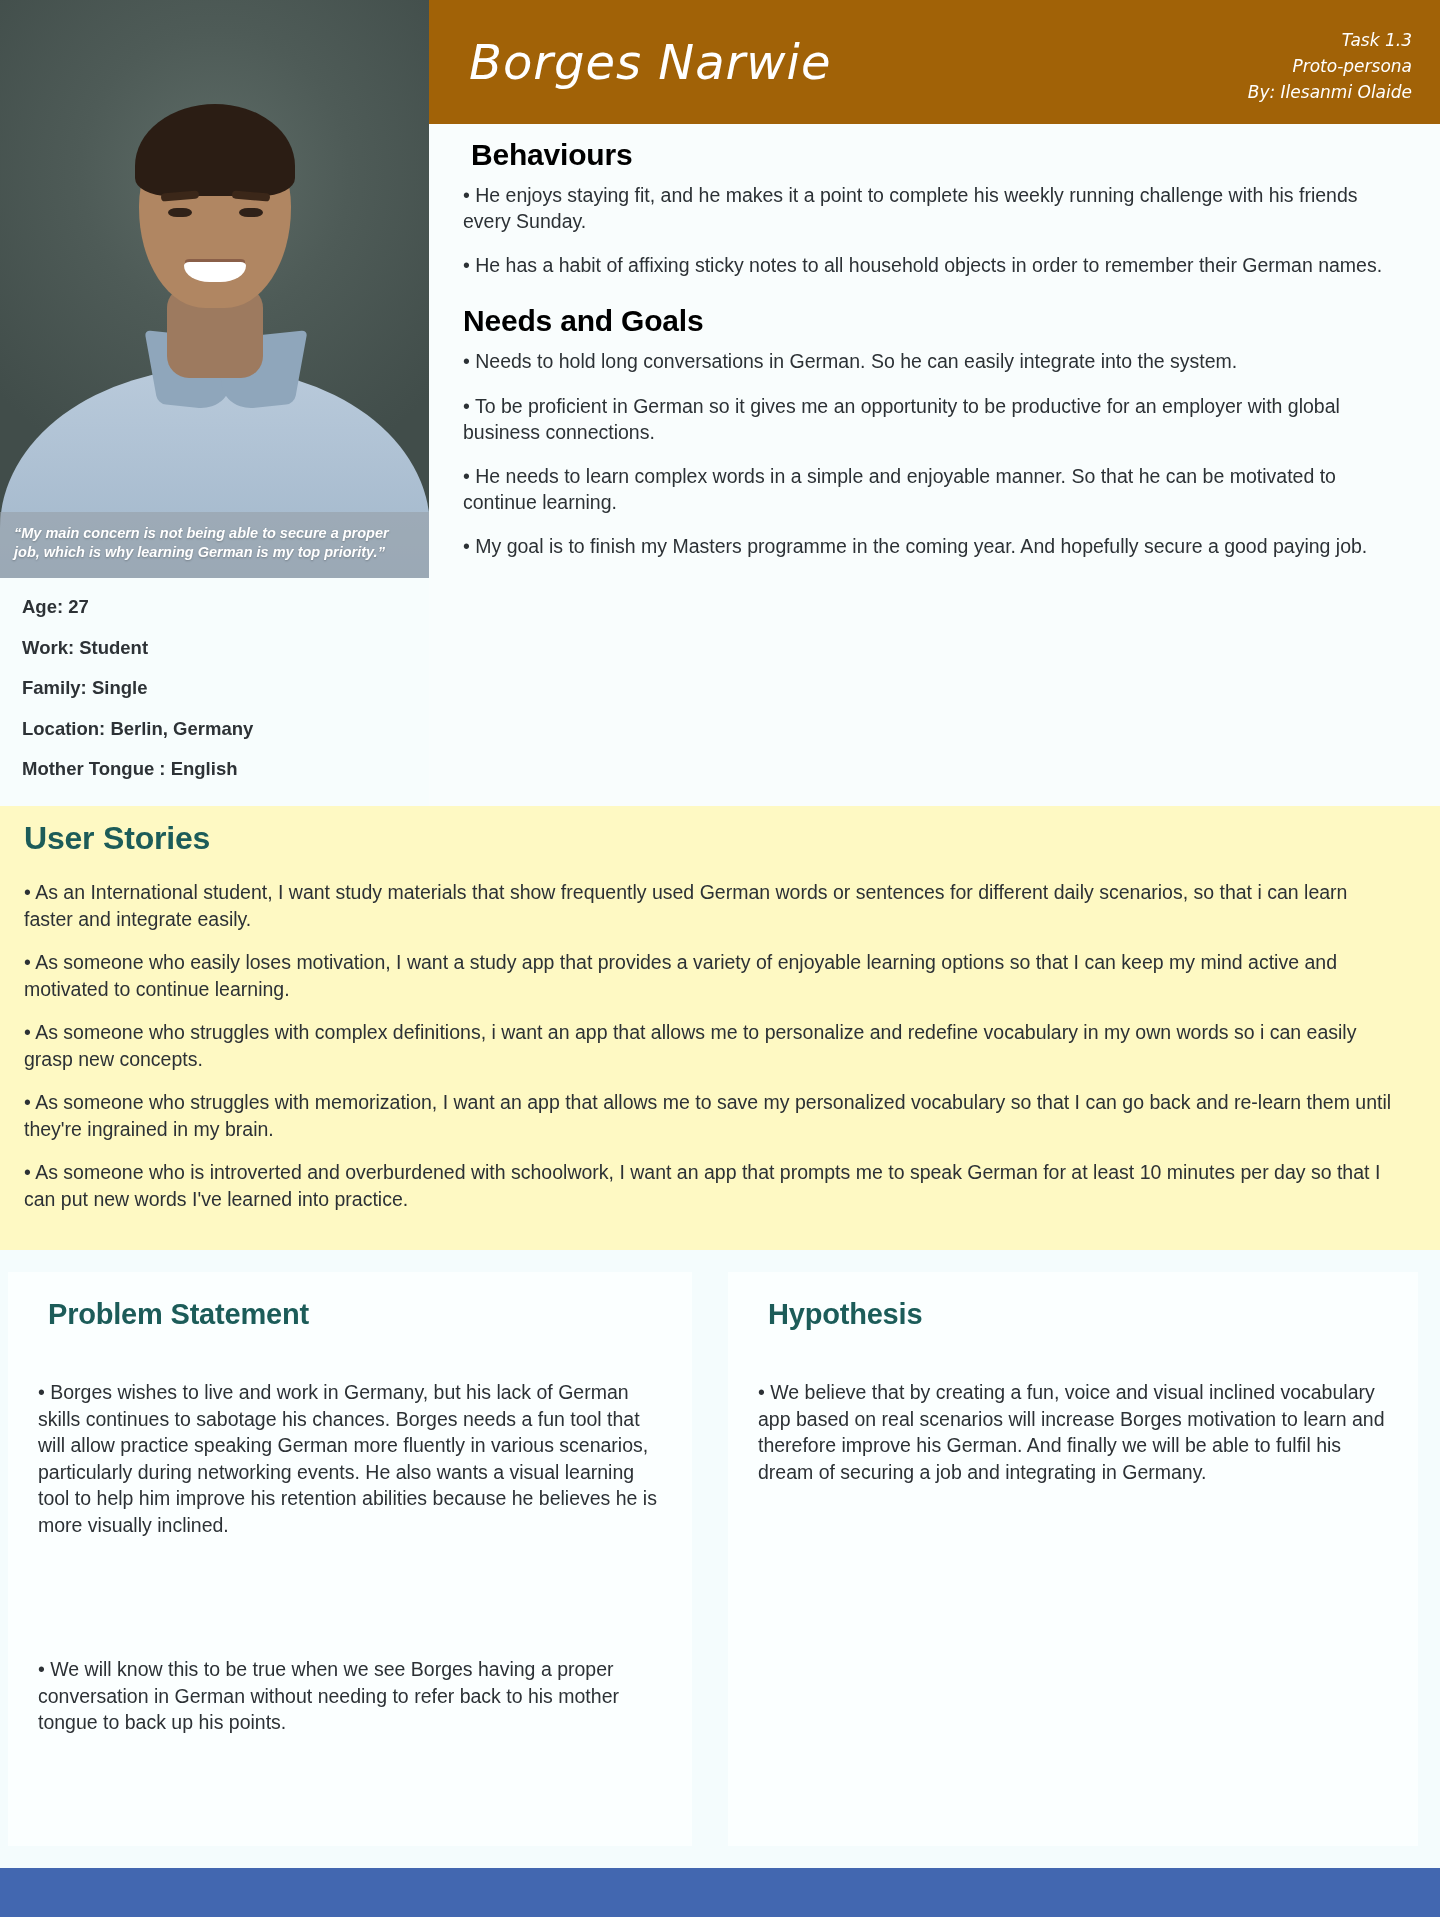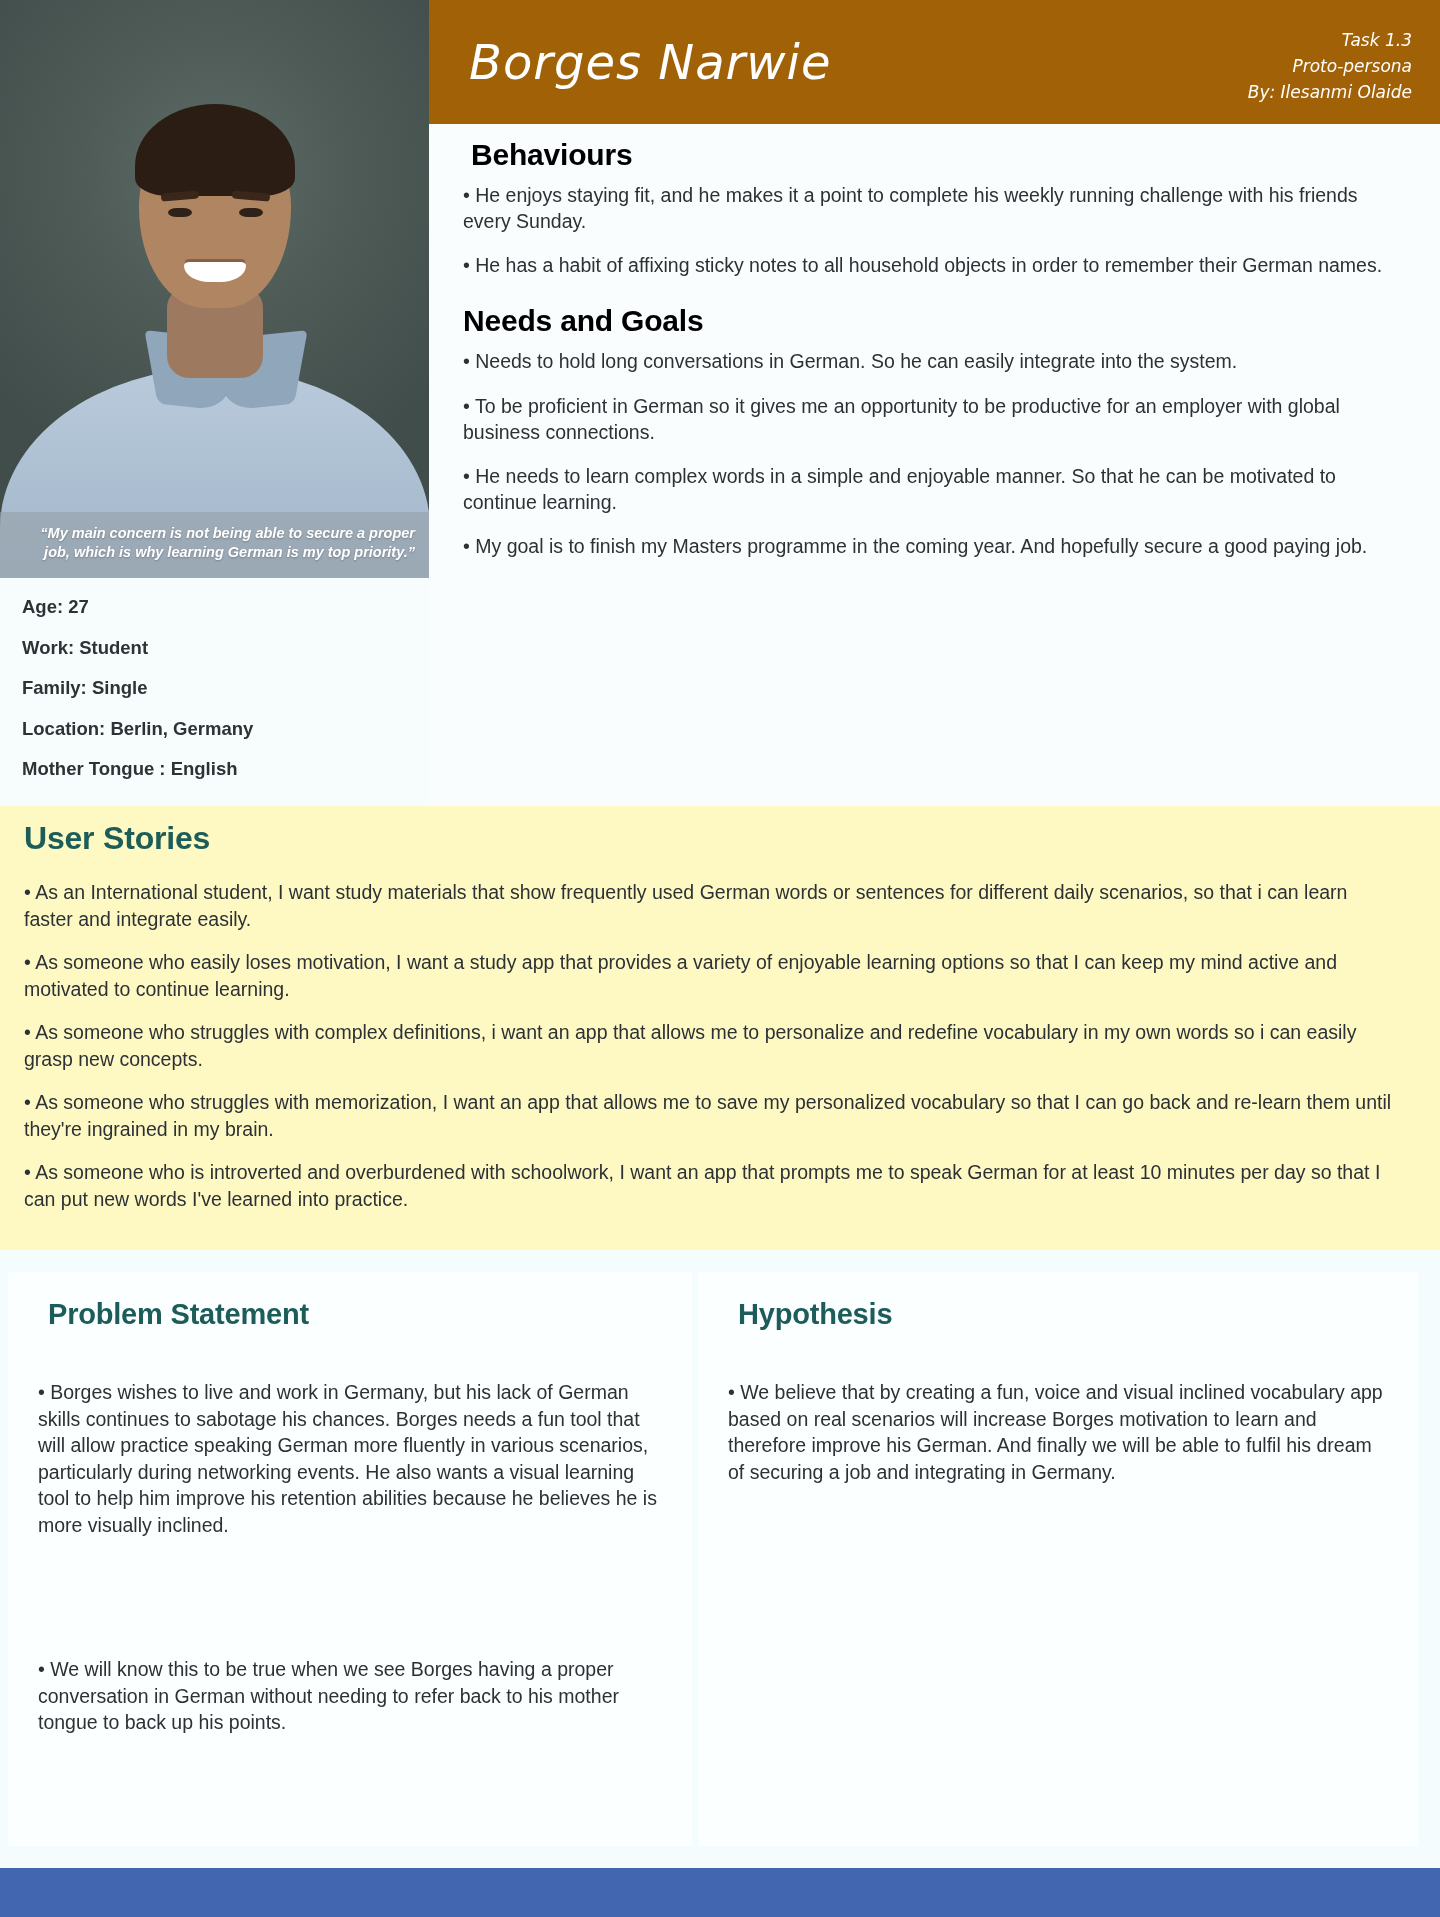--- a/index.html
+++ b/index.html
@@ -128,21 +128,21 @@
     border-radius: 6px 6px 28px 28px / 4px 4px 18px 18px;
     box-shadow: 0 -4px 0 -1px #8a5f48;
   }
 
   .quote-bar {
     position: absolute;
     left: 0; bottom: 0;
     width: 429px;
     padding: 12px 14px 16px;
     background: rgba(150,160,168,0.62);
-    text-align: right;
+    text-align: left;
   }
   .quote-bar .q-text {
     color: #ffffff;
     font-size: 14.5px;
     line-height: 1.32;
     font-weight: 700;
     font-style: italic;
     text-shadow: 0 1px 2px rgba(0,0,0,0.25);
   }
 
@@ -246,21 +246,21 @@
   }
 
   
   .bottom-block {
     position: absolute;
     left: 0; top: 1250px;
     width: 1440px;
     height: 618px;
     background: #f4fcfd;
     display: flex;
-    gap: 6px;
+    gap: 36px;
     padding: 22px 22px 22px 8px;
   }
 
   .panel {
     background: #fbffff;
     padding: 26px 30px 20px 30px;
     position: relative;
   }
   .panel.left-panel { flex: 0 0 684px; }
   .panel.right-panel { flex: 1 1 auto; }

